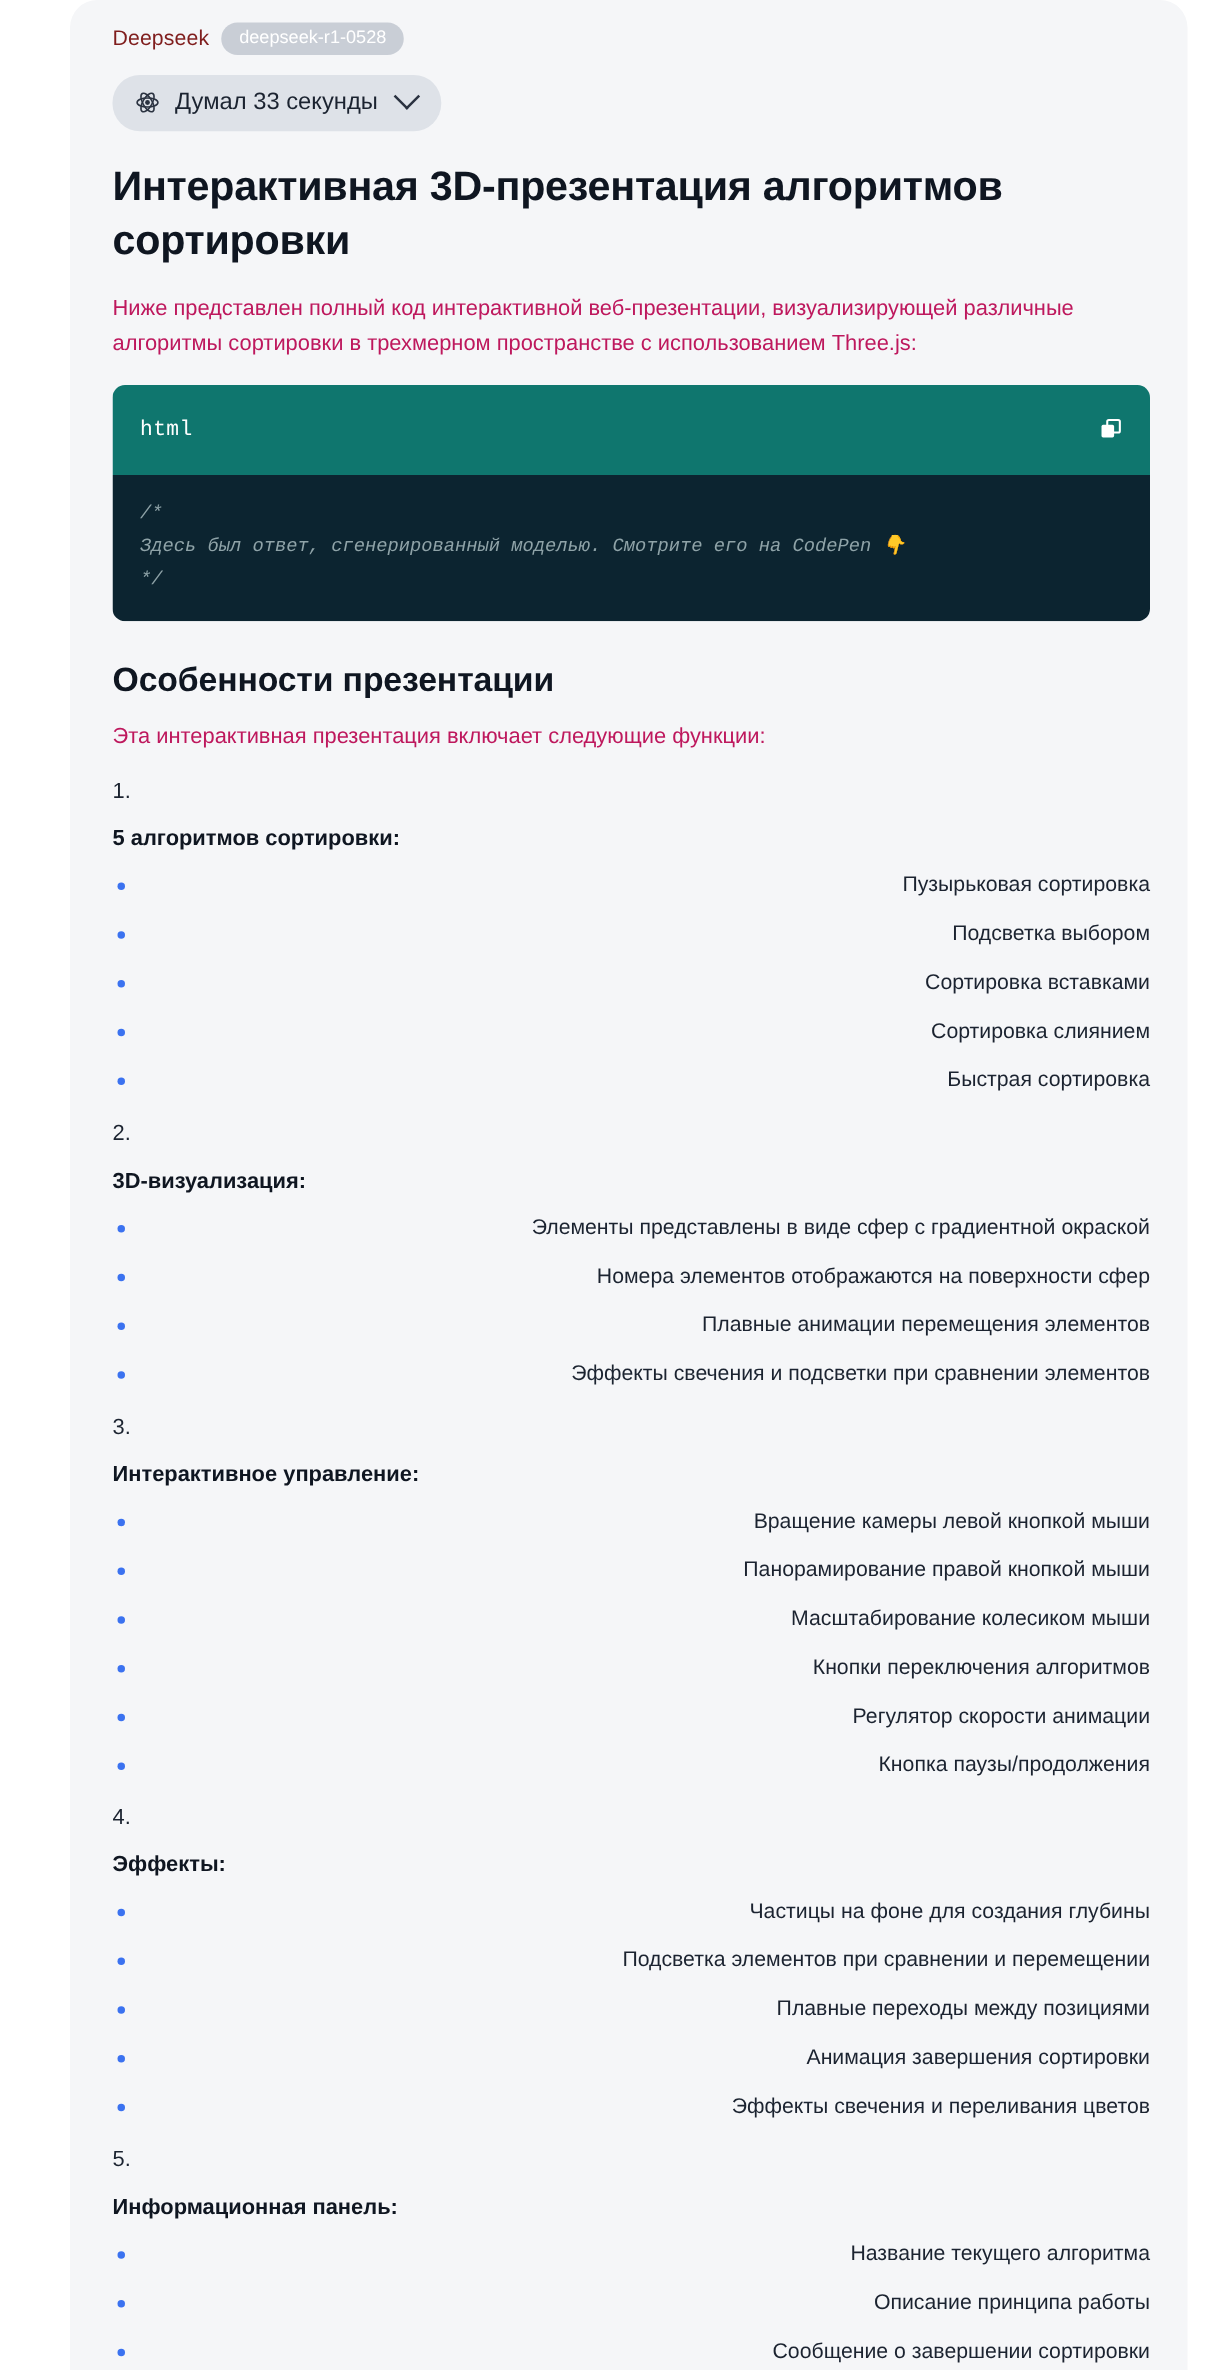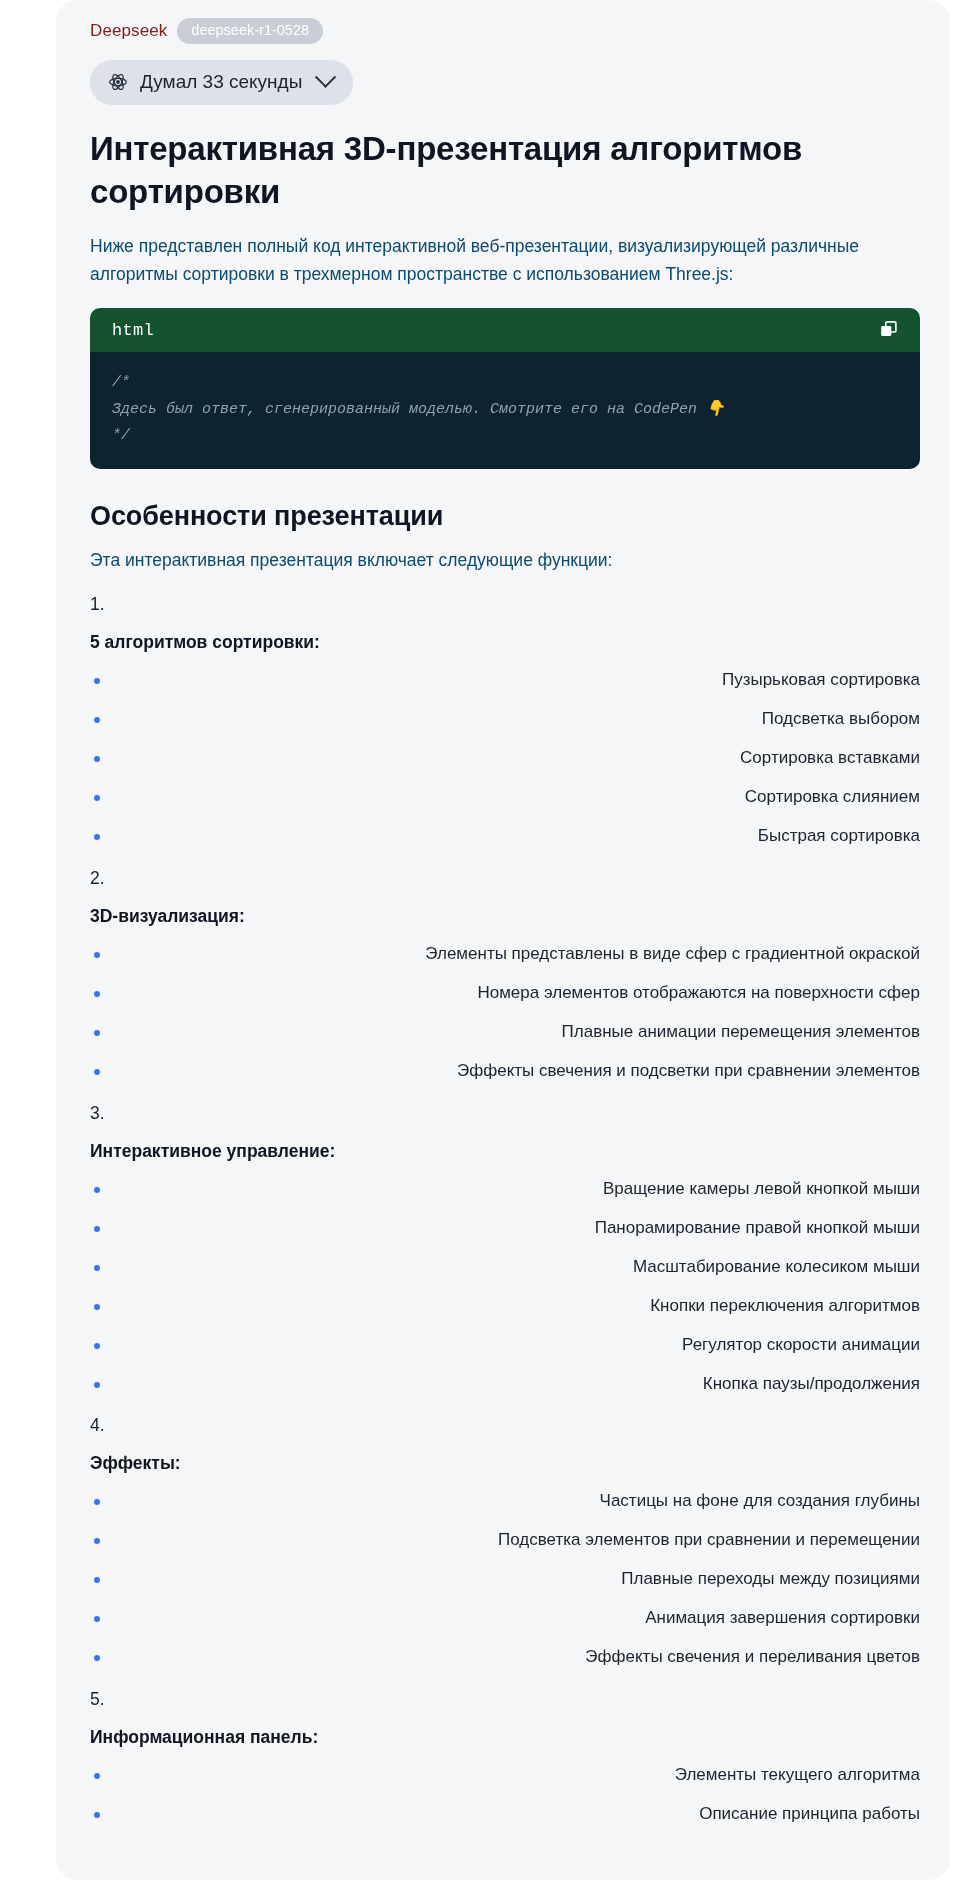--- a/index.html
+++ b/index.html
@@ -91,35 +91,35 @@
     font-size: 27px;
     font-weight: 700;
     letter-spacing: -0.1px;
     margin: 32px 0 0 0;
     color: #0f1621;
   }
   p.para {
     font-size: 17.5px;
     line-height: 1.62;
     margin: 18px 0 0 0;
-    color: #0c4a6e;
+    color: #be185d;
     max-width: 800px;
   }
   p.para.tight { margin-top: 14px; }
 
   
   .code-block {
     margin: 20px 0 0 0;
     border-radius: 10px;
     overflow: hidden;
     max-width: 838px;
   }
   .code-head {
-    background: #14532d;
-    height: 44px;
+    background: #0f766e;
+    height: 72px;
     display: flex;
     align-items: center;
     justify-content: space-between;
     padding: 0 20px 0 22px;
   }
   .code-lang {
     font-family: "Liberation Mono", "DejaVu Sans Mono", monospace;
     color: #ffffff;
     font-size: 17px;
     letter-spacing: .3px;
@@ -268,22 +268,23 @@
           <li>Плавные переходы между позициями</li>
           <li>Анимация завершения сортировки</li>
           <li>Эффекты свечения и переливания цветов</li>
         </ul>
       </div>
 
       <div>
         <div class="onum">5.</div>
         <div class="ghead"><span>Информационная панель</span><span>:</span></div>
         <ul class="blist">
-          <li>Элементы текущего алгоритма</li>
+          <li>Название текущего алгоритма</li>
           <li>Описание принципа работы</li>
+          <li>Сообщение о завершении сортировки</li>
 
         </ul>
       </div>
 
     </div>
 
     
 
     
   </div>

